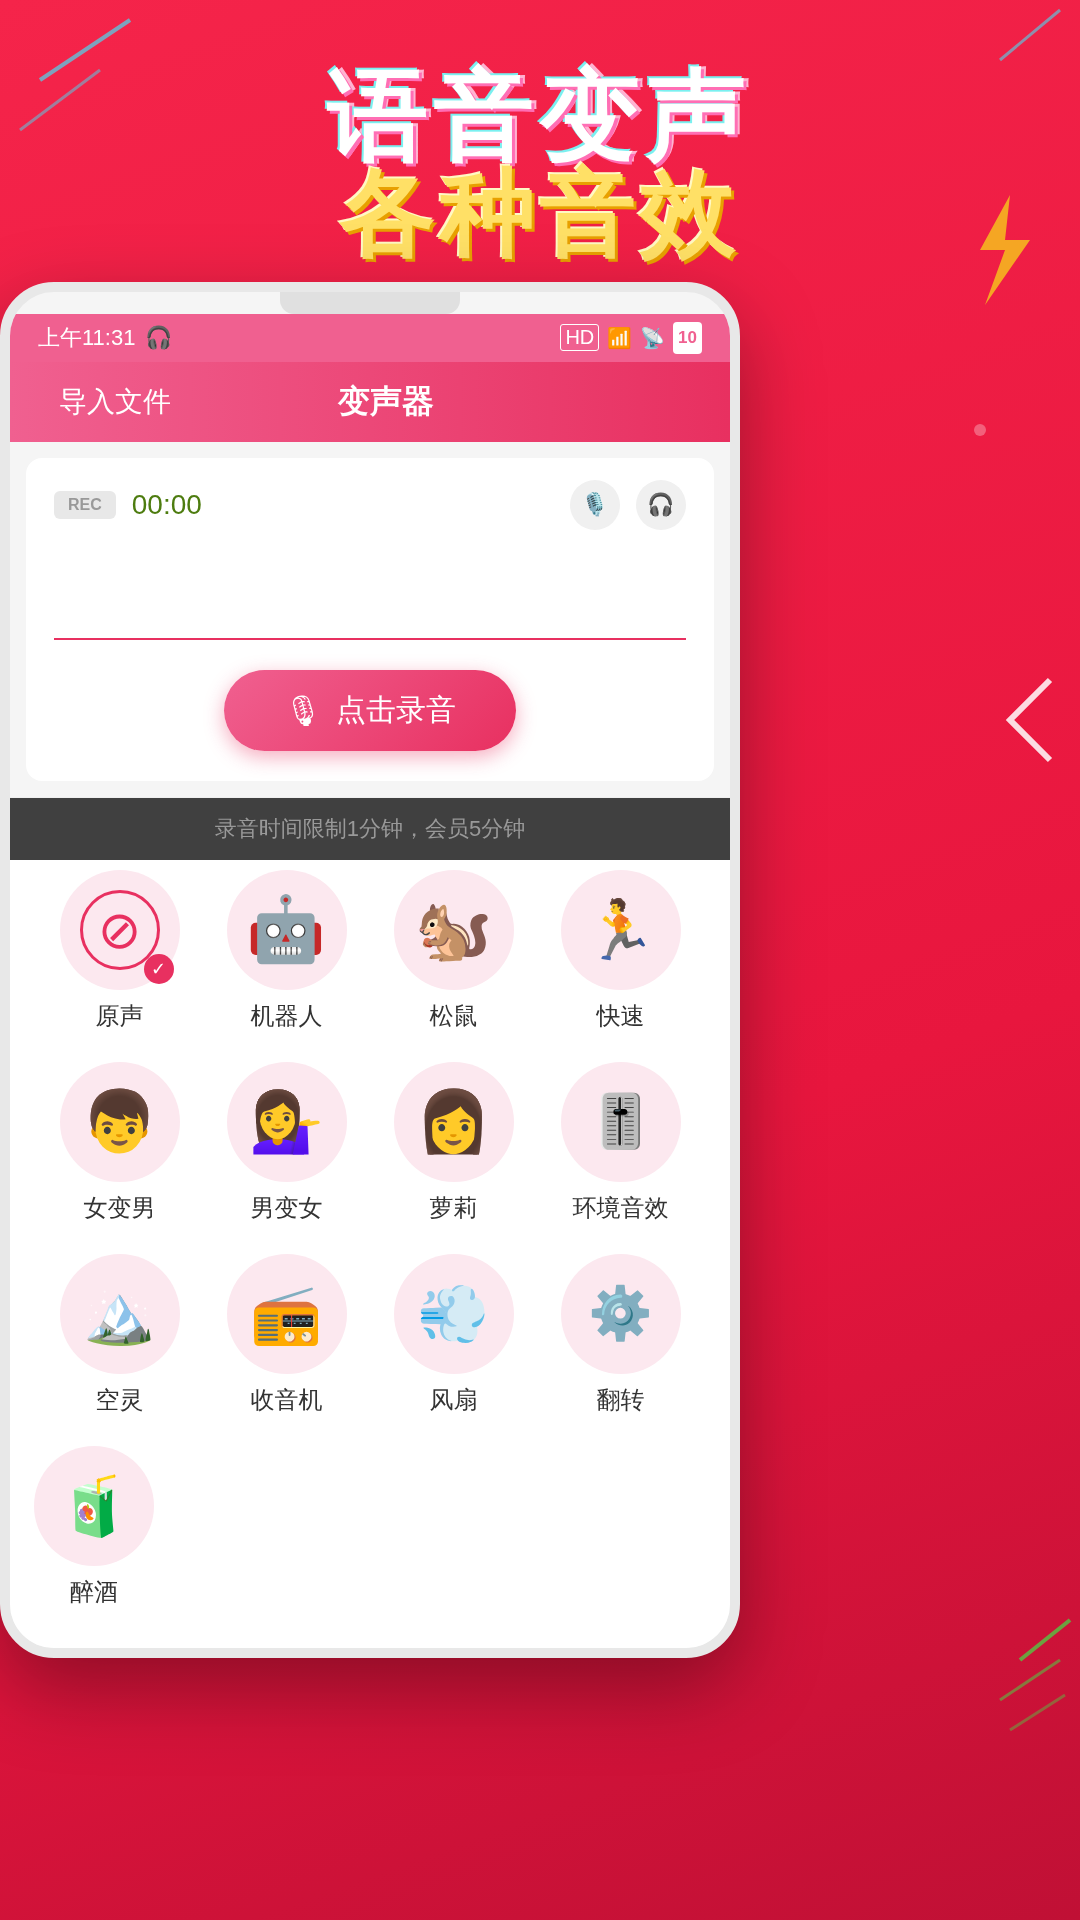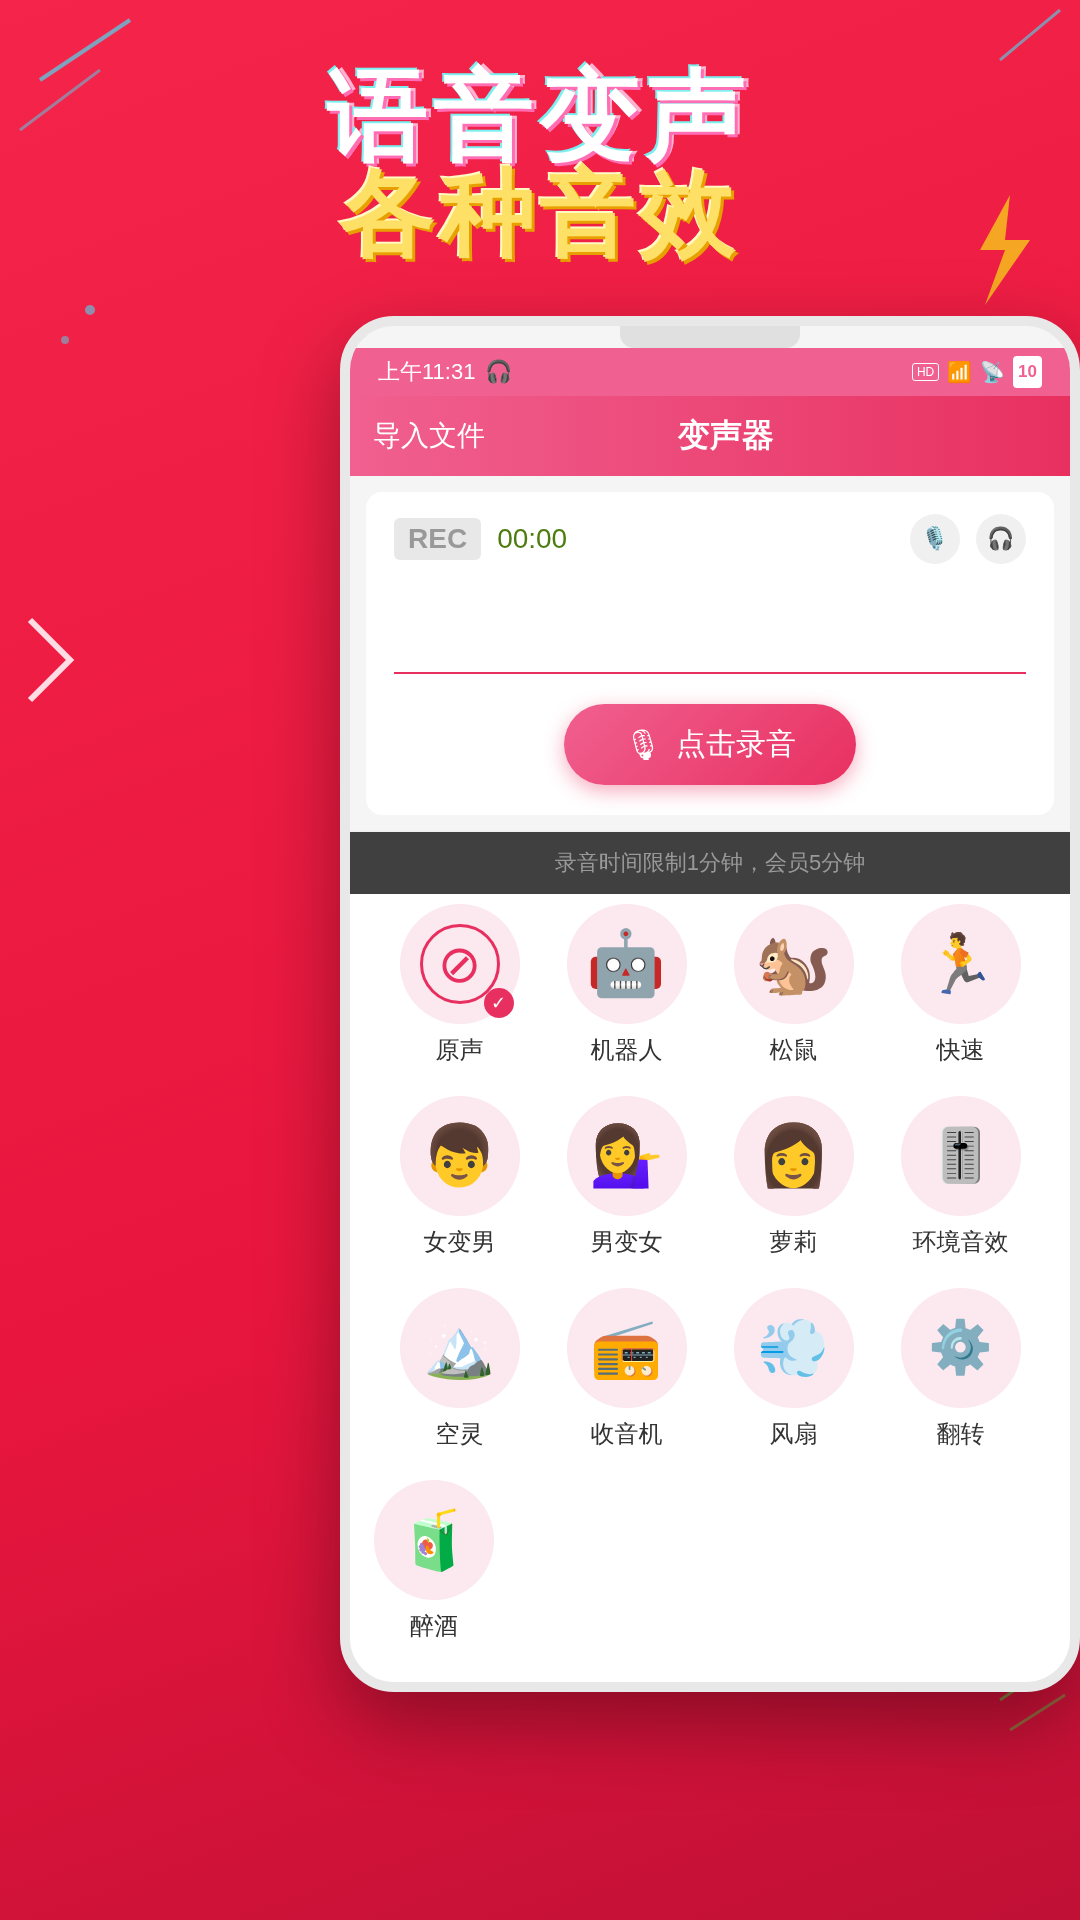--- a/index.html
+++ b/index.html
@@ -63,22 +63,22 @@
     .lightning svg {
       width: 80px;
       height: 110px;
     }
 
     
     .phone-wrapper {
       position: relative;
       z-index: 5;
       display: flex;
-      justify-content: flex-end;
-      margin-top: 50px;
+      justify-content: flex-start;
+      margin-top: 16px;
     }
     .phone-frame {
       width: 740px;
       background: #f5f5f5;
       border-radius: 54px;
       box-shadow: 0 30px 80px rgba(0,0,0,0.35);
       overflow: hidden;
       border: 10px solid #e8e8e8;
       position: relative;
     }
@@ -121,21 +121,21 @@
       font-size: 17px;
       font-weight: bold;
     }
 
     
     .app-header {
       background: linear-gradient(90deg, #f06090, #e83060);
       display: flex;
       justify-content: space-between;
       align-items: center;
-      padding: 18px 23px;
+      padding: 18px 49px;
       color: white;
       font-size: 28px;
       gap: 26px;
     }
     .app-header-title {
       font-size: 32px;
       font-weight: 600;
       color: white;
     }
 
@@ -150,21 +150,21 @@
       display: flex;
       align-items: center;
       gap: 16px;
       margin-bottom: 30px;
     }
     .rec-badge {
       background: #e8e8e8;
       color: #999;
       padding: 5px 14px;
       border-radius: 6px;
-      font-size: 28px;
+      font-size: 16px;
       font-weight: bold;
     }
     .rec-time {
       font-size: 28px;
       color: #4d7c0f;
       flex: 1;
     }
     .rec-icons {
       display: flex;
       gap: 16px;
@@ -326,21 +326,21 @@
 <div class="phone-wrapper">
   <div class="phone-frame">
     <div class="phone-notch"></div>
 
     <div class="status-bar">
       <div class="status-left">
         <span>上午11:31</span>
         <span>🎧</span>
       </div>
       <div class="status-right">
-        <span style="font-size:12px;border:1.5px solid white;padding:1px 4px;border-radius:3px;">HD</span>
+        <span style="font-size:20px;border:1.5px solid white;padding:1px 4px;border-radius:3px;">HD</span>
         <span>📶</span>
         <span>📡</span>
         <span class="battery-box">10</span>
       </div>
     </div>
 
     <div class="app-header">
       <span style="cursor:pointer;">导入文件</span>
       <span class="app-header-title">变声器</span>
       <span style="width:80px;"></span>

